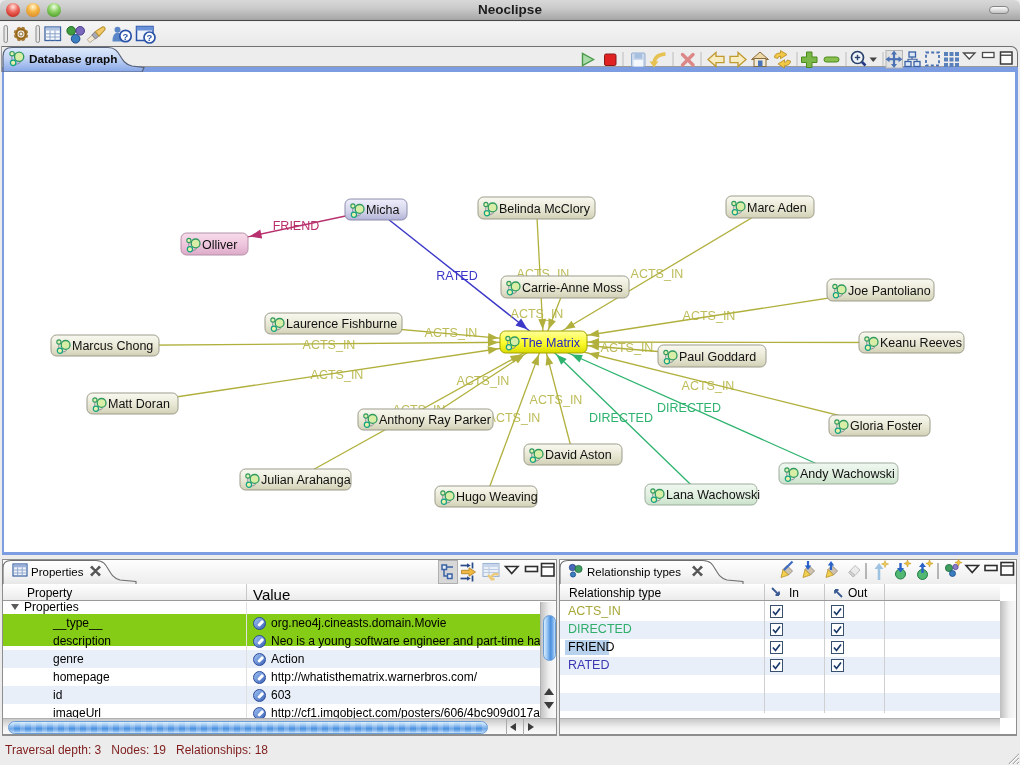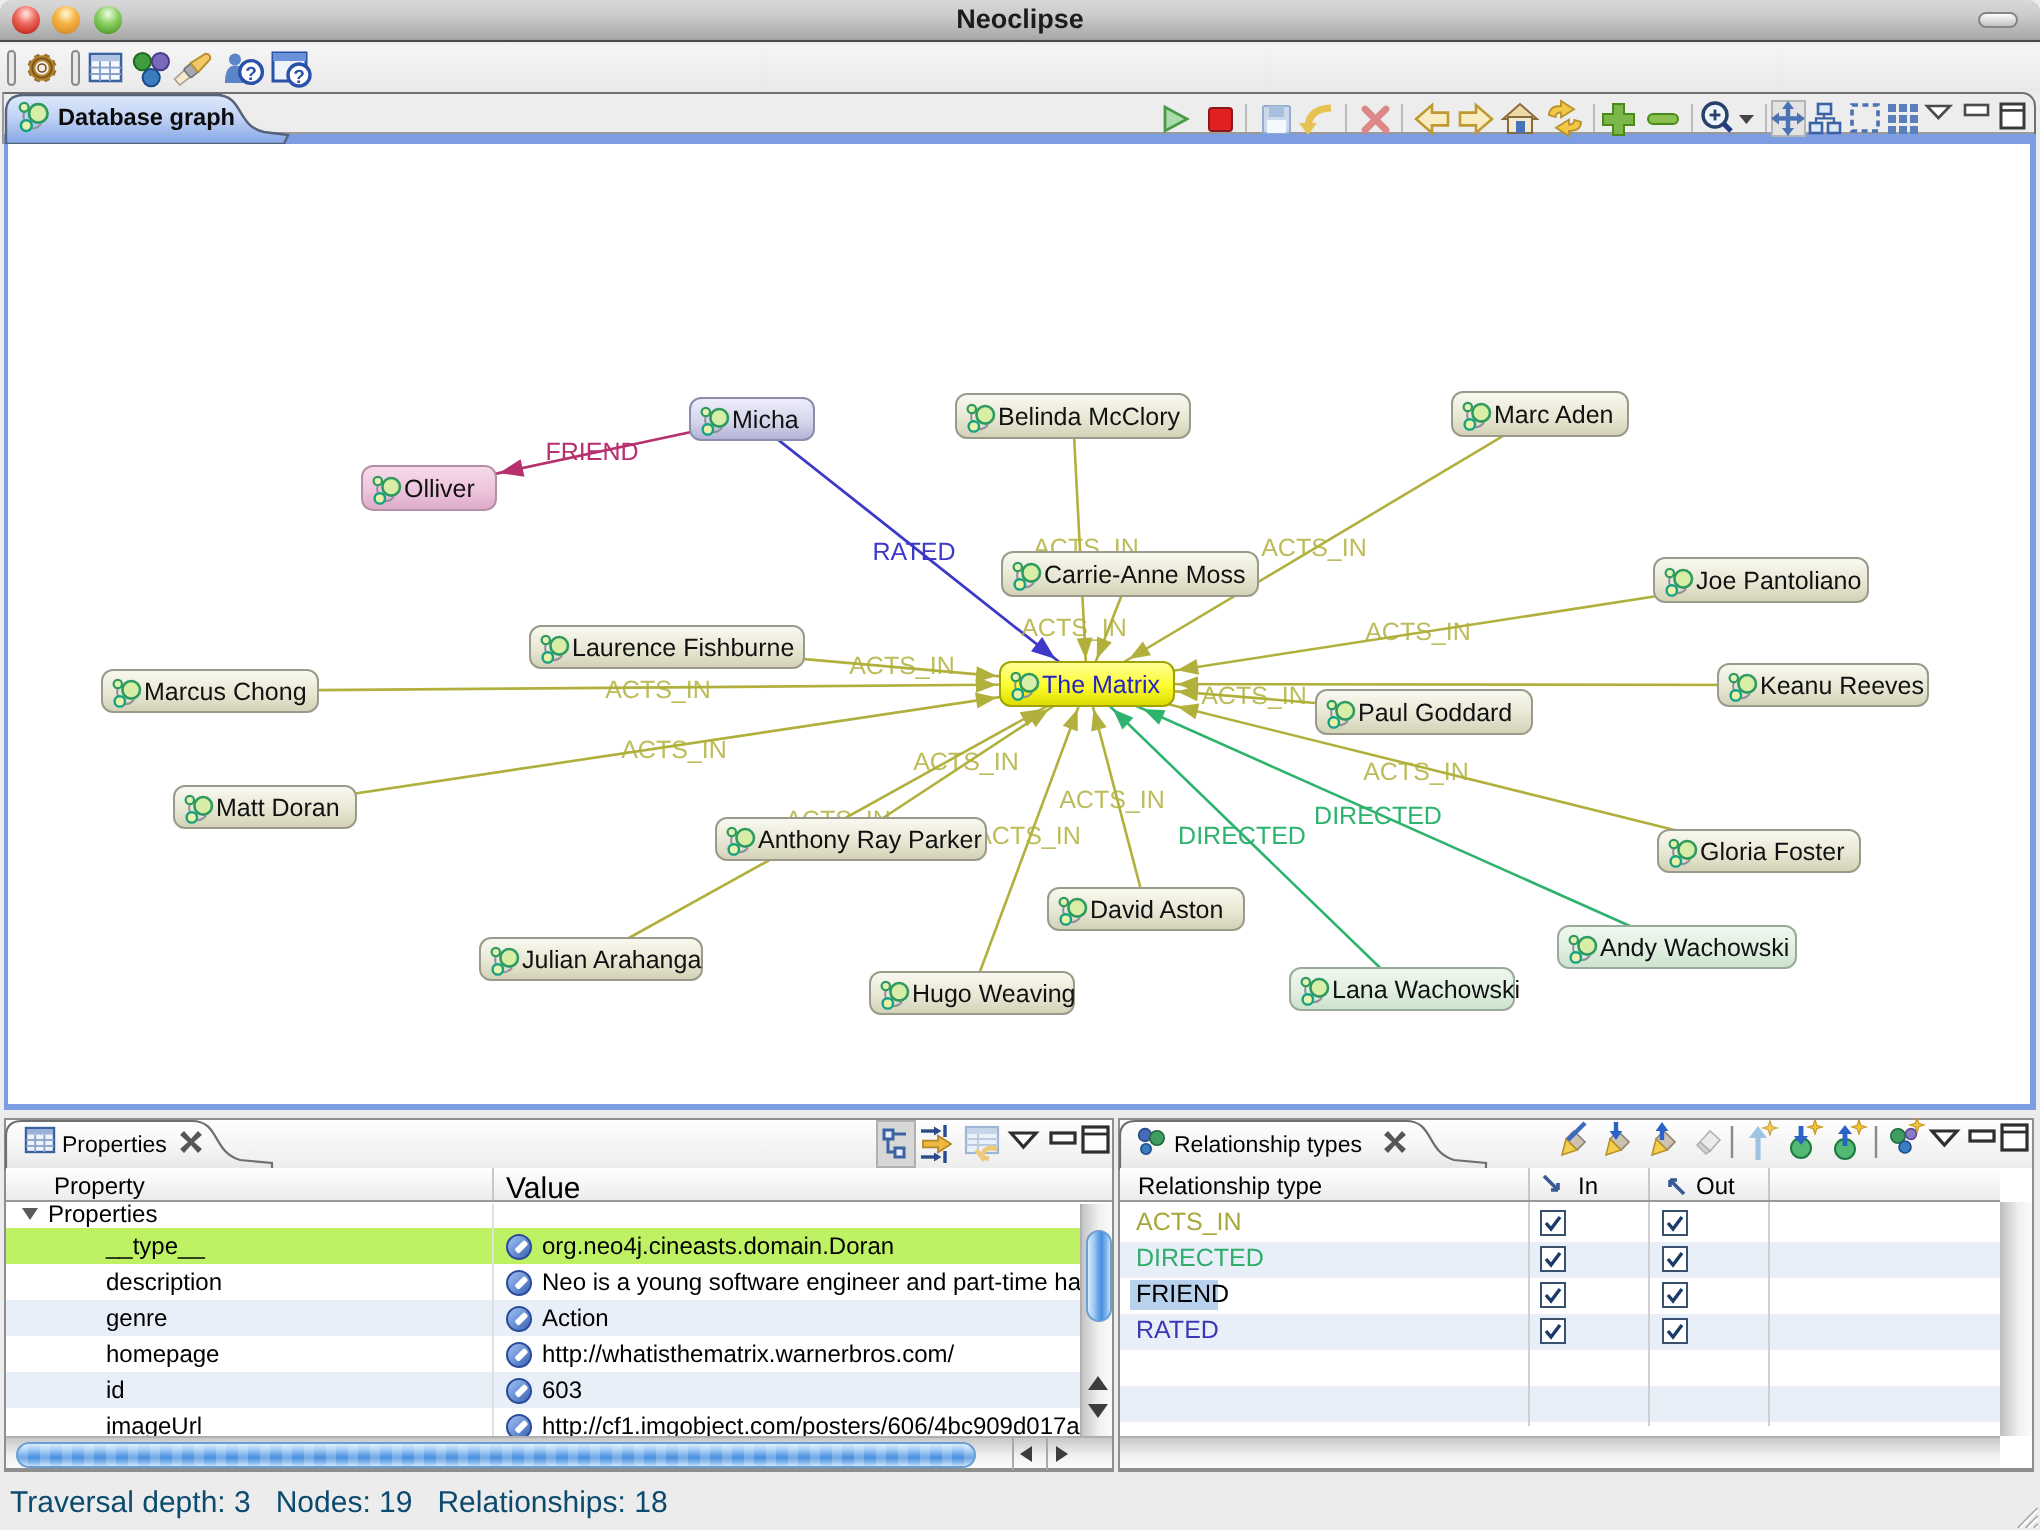--- a/index.html
+++ b/index.html
@@ -454,25 +454,25 @@
 <div class="abs" style="left:3px;top:584px;width:553px;height:17px;background:linear-gradient(#ffffff,#ebebeb);border-bottom:1px solid #9a9a9a;">
     <span style="position:absolute;left:24px;top:2px;font-size:12px;">Property</span>
     <span style="position:absolute;left:250px;top:2px;font-size:15px;">Value</span>
     <span style="position:absolute;left:243px;top:0;width:1px;height:16px;background:#c8c8c8;"></span>
   </div>
 <div class="abs" style="left:3px;top:602px;width:537px;height:116px;background:#fff;overflow:hidden;">
     <div style="position:absolute;left:0;top:0;width:100%;height:12px;">
       <span style="position:absolute;left:8px;top:2px;width:0;height:0;border-left:4.5px solid transparent;border-right:4.5px solid transparent;border-top:6px solid #5a5a5a;"></span>
       <span style="position:absolute;left:21px;top:-2px;font-size:12px;">Properties</span>
     </div>
-    <div style="position:absolute;left:0;top:12px;width:100%;height:18px;background:#bef264;white-space:nowrap;">
+    <div style="position:absolute;left:0;top:12px;width:100%;height:32px;background:#84cc16;white-space:nowrap;">
       <span style="position:absolute;left:50px;top:2px;font-size:12px;">__type__</span>
       <span style="position:absolute;left:250px;top:2.5px;width:13px;height:13px;border-radius:50%;background:linear-gradient(135deg,#8cb0e8 20%,#3a62b8);border:1px solid #2a4a9a;"></span>
       <span style="position:absolute;left:253.5px;top:8px;width:7px;height:2.5px;background:#fff;transform:rotate(-45deg);border-radius:1px;"></span>
-      <span style="position:absolute;left:268px;top:2px;font-size:12px;">org.neo4j.cineasts.domain.Doran</span>
+      <span style="position:absolute;left:268px;top:2px;font-size:12px;">org.neo4j.cineasts.domain.Movie</span>
     </div>
     <div style="position:absolute;left:0;top:30px;width:100%;height:33px;white-space:nowrap;">
       <span style="position:absolute;left:50px;top:2px;font-size:12px;">description</span>
       <span style="position:absolute;left:250px;top:2.5px;width:13px;height:13px;border-radius:50%;background:linear-gradient(135deg,#8cb0e8 20%,#3a62b8);border:1px solid #2a4a9a;"></span>
       <span style="position:absolute;left:253.5px;top:8px;width:7px;height:2.5px;background:#fff;transform:rotate(-45deg);border-radius:1px;"></span>
       <span style="position:absolute;left:268px;top:2px;font-size:12px;">Neo is a young software engineer and part-time hacker</span>
     </div>
     <div style="position:absolute;left:0;top:48px;width:100%;height:18px;background:#e9eff9;white-space:nowrap;">
       <span style="position:absolute;left:50px;top:2px;font-size:12px;">genre</span>
       <span style="position:absolute;left:250px;top:2.5px;width:13px;height:13px;border-radius:50%;background:linear-gradient(135deg,#8cb0e8 20%,#3a62b8);border:1px solid #2a4a9a;"></span>
@@ -656,21 +656,21 @@
     <div style="position:absolute;left:0;top:91.5px;width:100%;height:18px;background:#e9eff9;"></div>
     <div style="position:absolute;left:0;top:109.5px;width:100%;height:18px;"></div>
     <span style="position:absolute;left:204px;top:0;width:1px;height:112px;background:#d0d0d0;"></span>
     <span style="position:absolute;left:264px;top:0;width:1px;height:112px;background:#d0d0d0;"></span>
     <span style="position:absolute;left:324px;top:0;width:1px;height:112px;background:#d0d0d0;"></span>
   </div>
 <div class="abs" style="left:1000px;top:601px;width:16px;height:117px;background:linear-gradient(90deg,#c4c4c4,#f0f0f0 55%,#fafafa);border-left:1px solid #c0c0c0;"></div>
 <div class="abs" style="left:560px;top:718px;width:440px;height:16px;background:linear-gradient(#c8c8c8,#f2f2f2 60%,#fafafa);border-top:1px solid #b0b0b0;"></div>
 <div class="abs" style="left:1000px;top:718px;width:16px;height:16px;background:#fff;"></div>
 <div class="abs" style="left:0;top:736px;width:1020px;height:29px;background:#ececec;">
-    <span style="position:absolute;left:5px;top:7px;font-size:15px;color:#0c4a6e;">Traversal depth: 3&nbsp;&nbsp; Nodes: 19&nbsp;&nbsp; Relationships: 18</span>
+    <span style="position:absolute;left:5px;top:7px;font-size:12px;color:#7f1d1d;">Traversal depth: 3&nbsp;&nbsp; Nodes: 19&nbsp;&nbsp; Relationships: 18</span>
     <svg style="position:absolute;right:1px;bottom:1px" width="13" height="13" viewBox="0 0 13 13">
       <g stroke="#aaa" stroke-width="1.2">
         <line x1="3" y1="13" x2="13" y2="3"></line>
         <line x1="7" y1="13" x2="13" y2="7"></line>
         <line x1="11" y1="13" x2="13" y2="11"></line>
       </g>
       <g stroke="#fff" stroke-width="1">
         <line x1="4" y1="13" x2="13" y2="4"></line>
         <line x1="8" y1="13" x2="13" y2="8"></line>
         <line x1="12" y1="13" x2="13" y2="12"></line>

